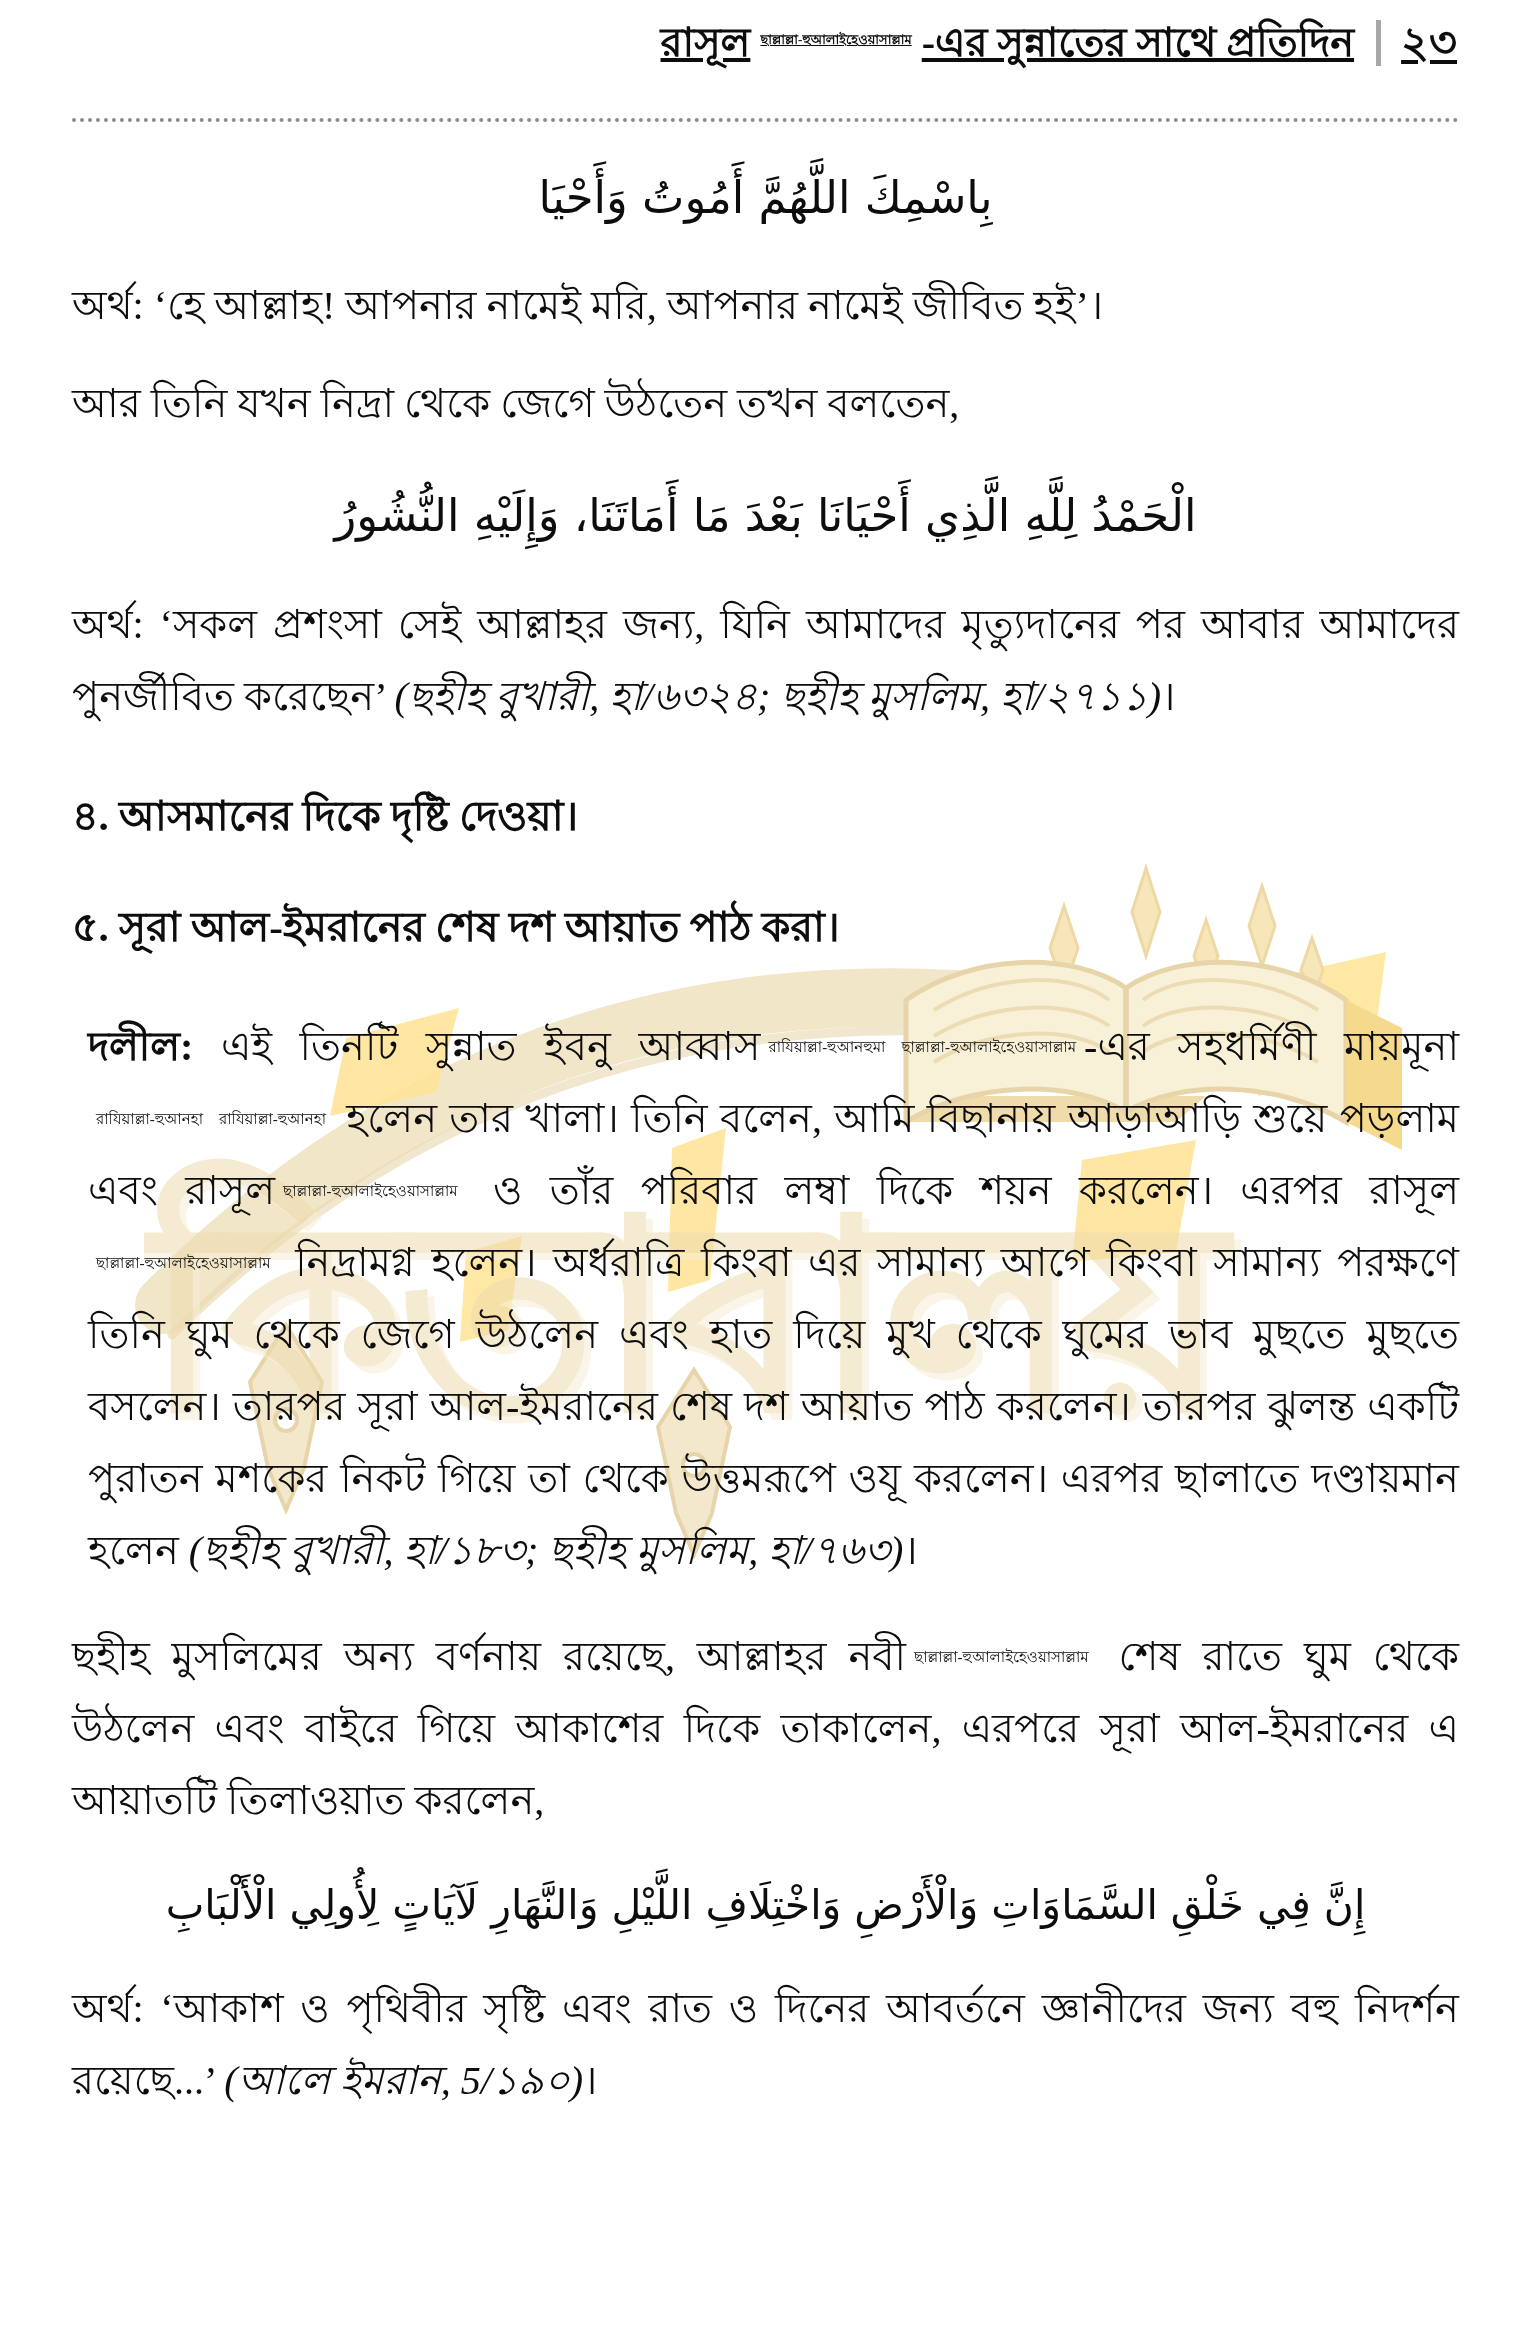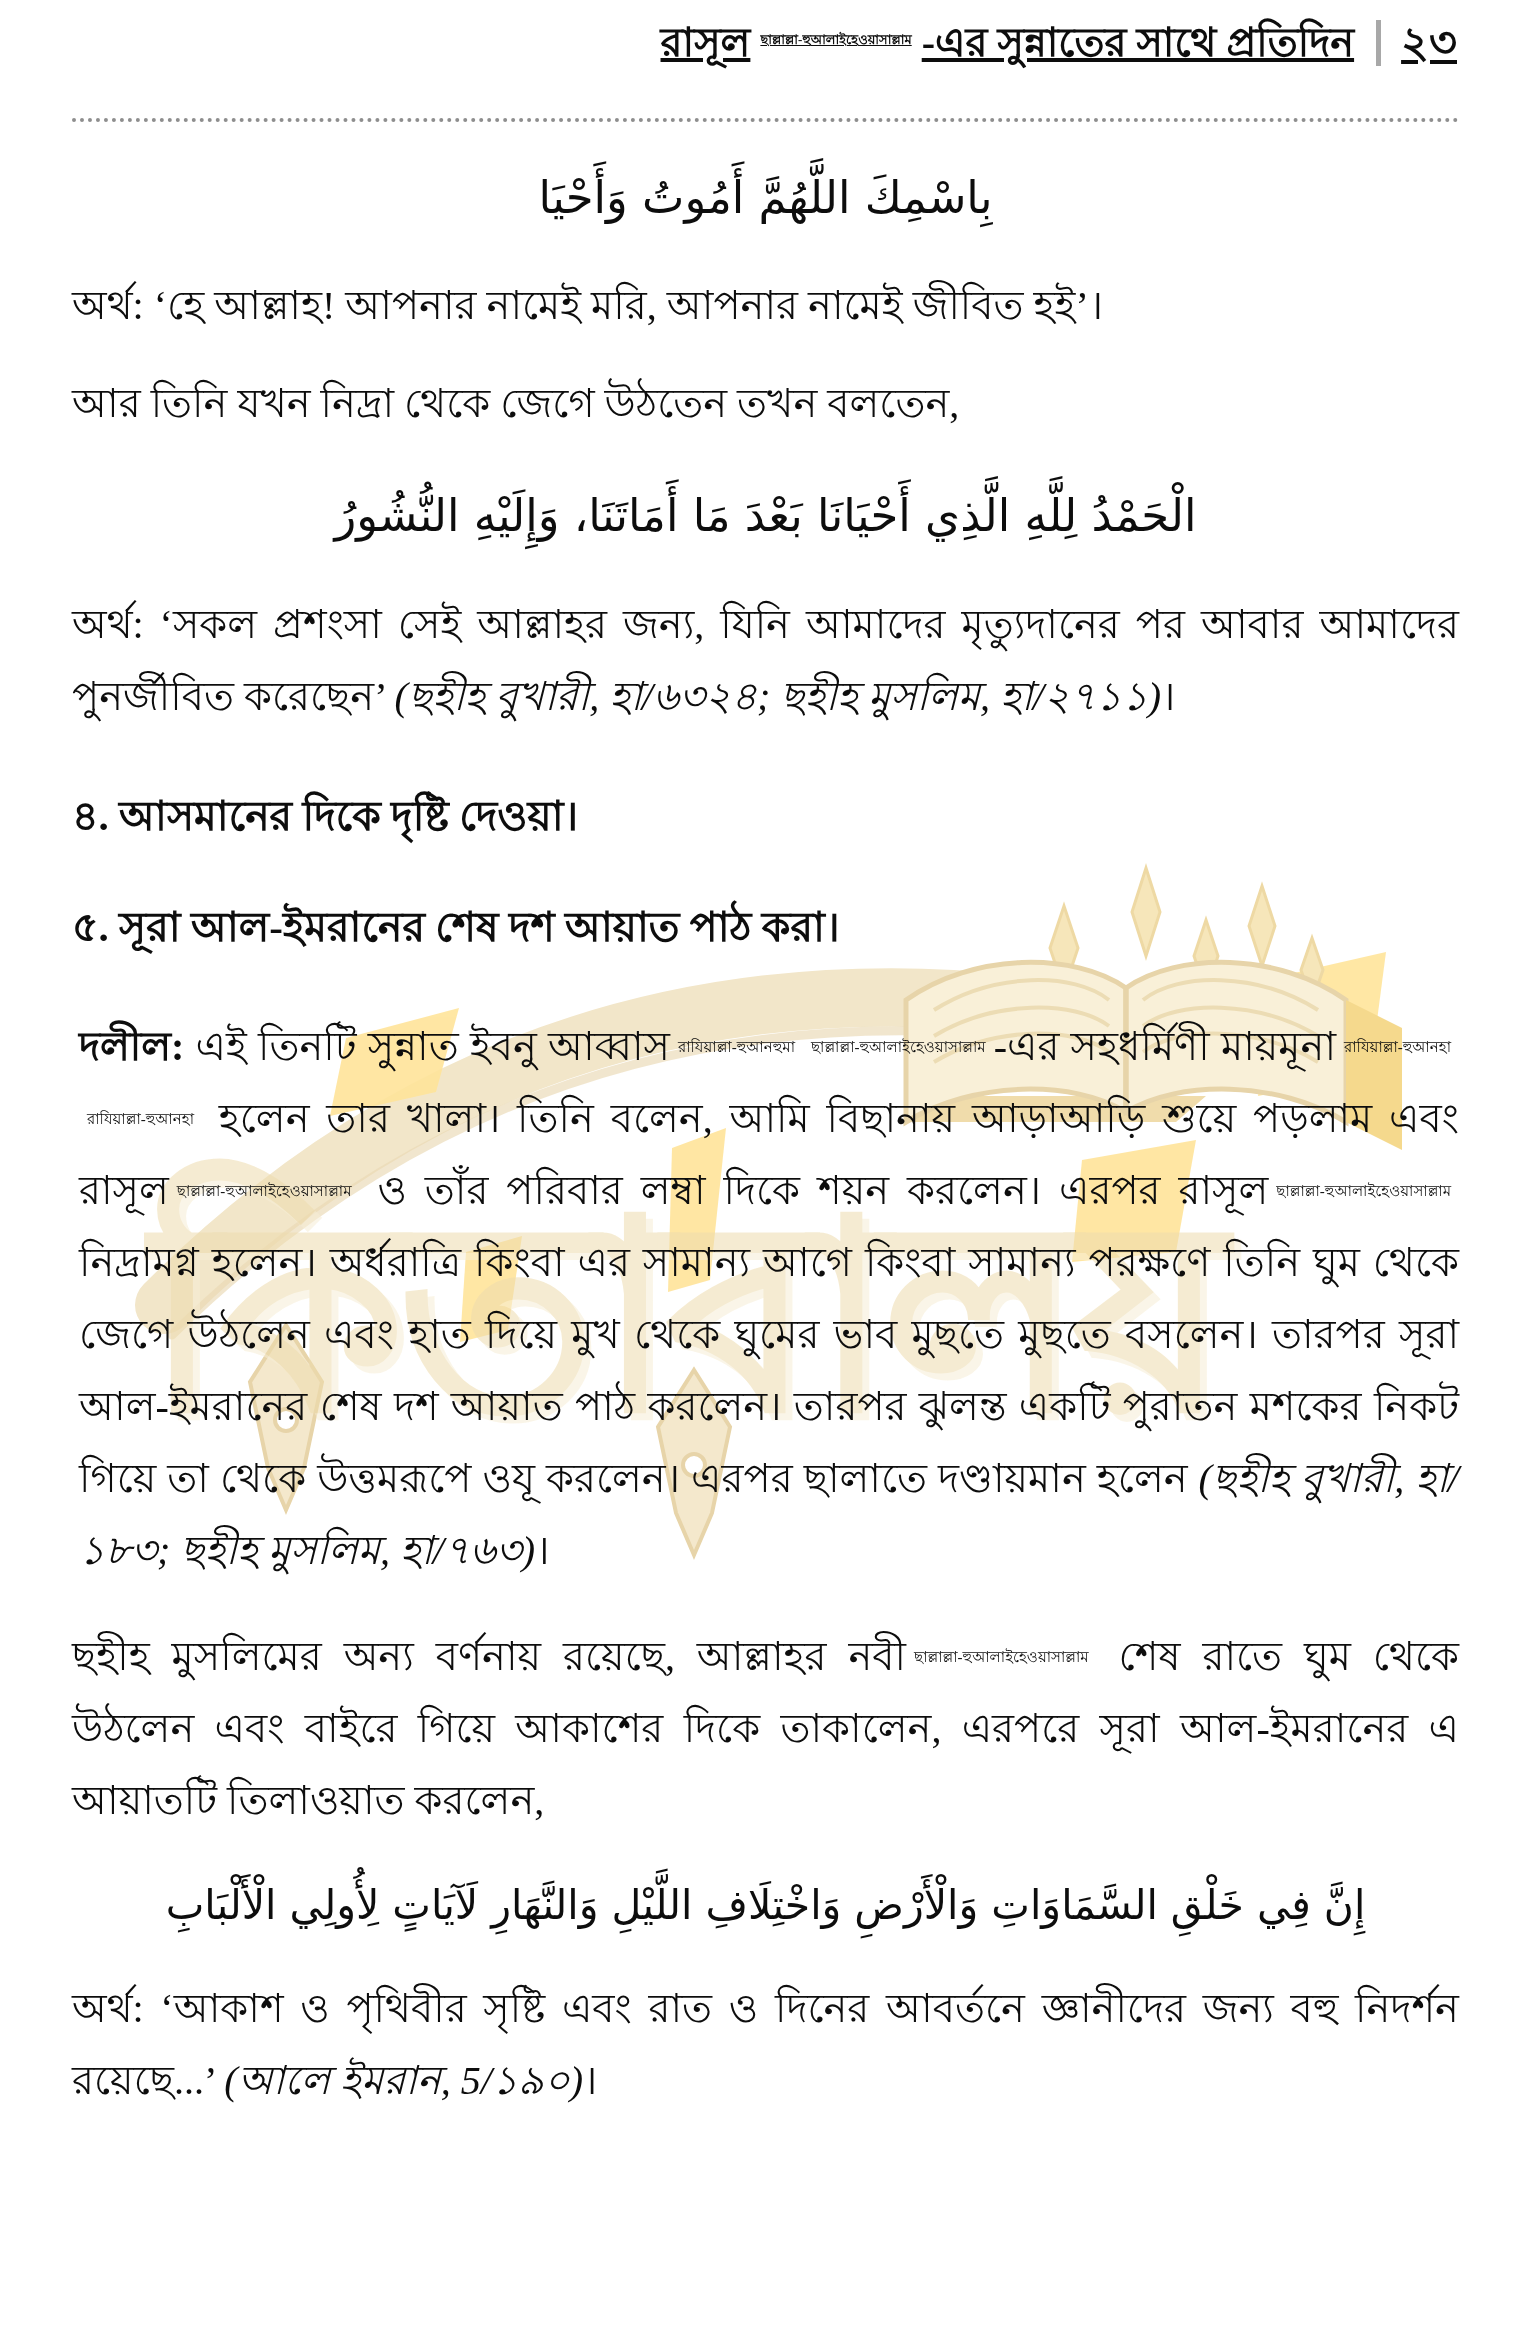--- a/index.html
+++ b/index.html
@@ -62,21 +62,21 @@
     margin: 30px 0 8px 0;
     font-weight: normal;
   }
   .arabic.ayah { font-size: 41px; margin: 26px 0 4px 0; }
 
   p.body {
     font-size: 40px; line-height: 1.8;
     text-align: justify;
     margin: 26px 0;
   }
-  p.body.evidence { margin: 40px 0 34px 7px; }
+  p.body.evidence { margin: 40px 0 34px 16px; }
 
   .list-item {
     font-size: 41px; font-weight: bold; line-height: 1.35;
     margin: 56px 0;
     text-align: left;
   }
 
   .seg-bold { font-weight: bold; }
   .seg-italic { font-style: italic; }
 

